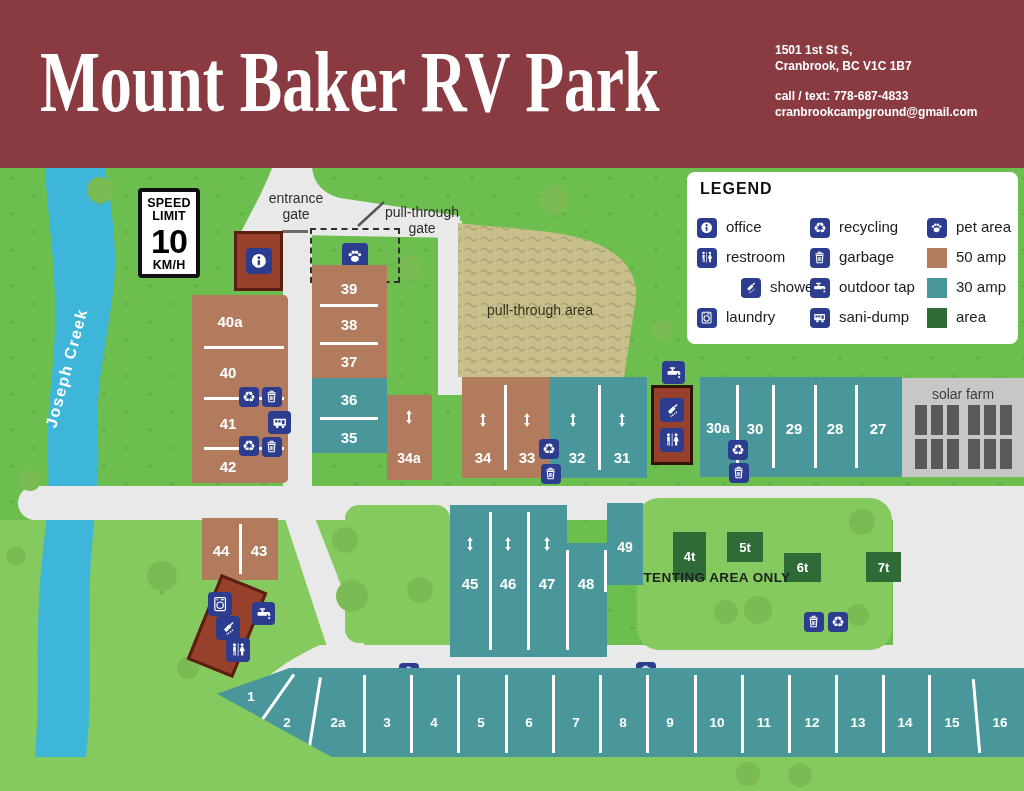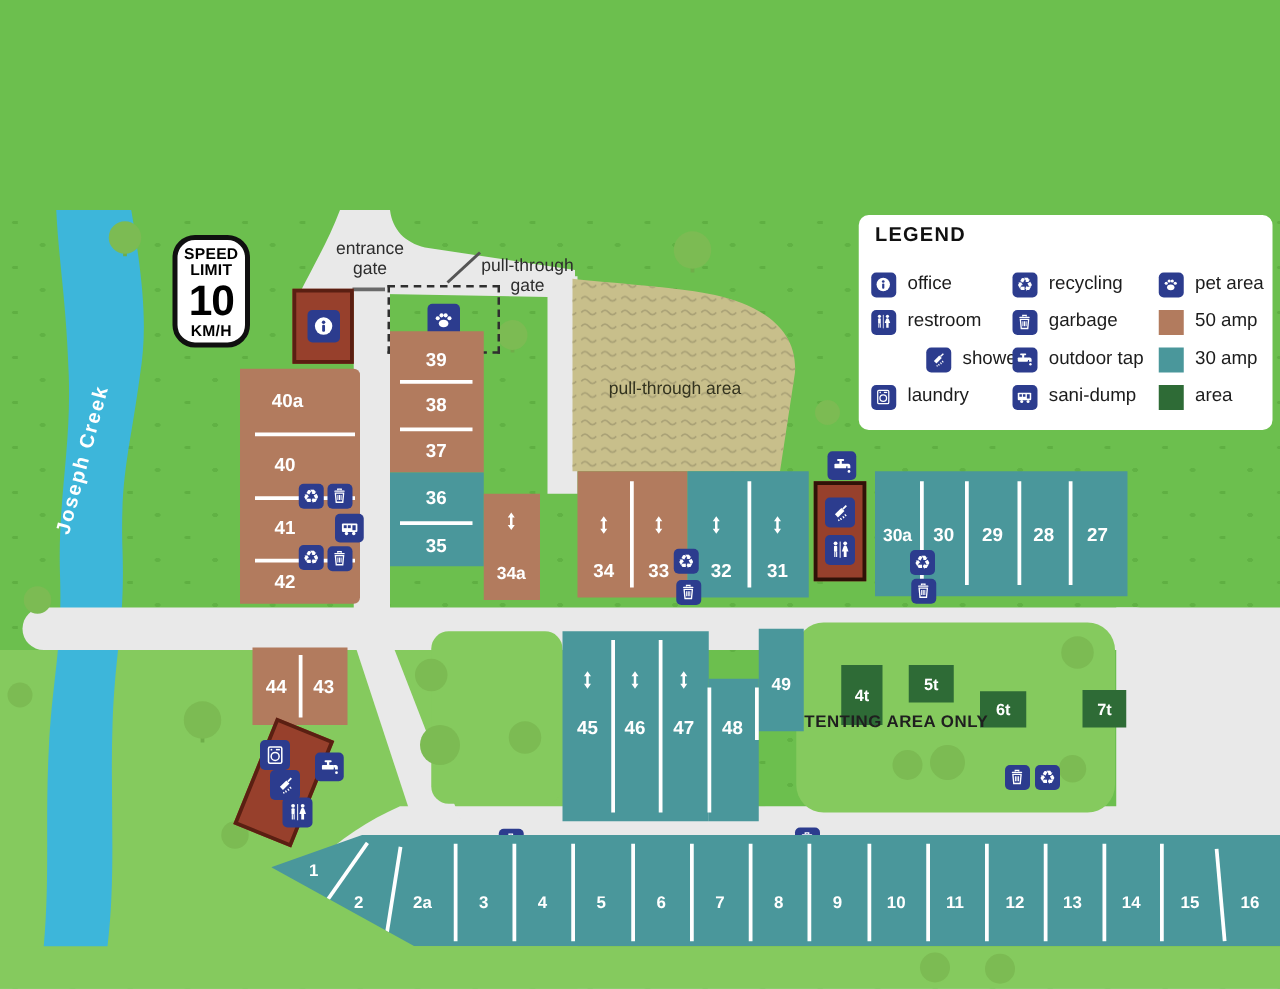--- a/index.html
+++ b/index.html
@@ -25,21 +25,21 @@
   .Ls{font-size:13.5px;}
   .ic{position:absolute;background:#2c3c8e;border-radius:4px;display:flex;align-items:center;justify-content:center;color:#fff;}
   .ic svg{width:76%;height:76%;}
   .ic .rg{font-size:15px;line-height:1;font-family:"DejaVu Sans",sans-serif;}
   .ar{position:absolute;width:16px;height:30px;transform:translate(-50%,-50%);}
   .bldg{position:absolute;background:#97402c;border:3px solid #5a1f12;box-sizing:border-box;}
   .tent{position:absolute;display:flex;align-items:center;justify-content:center;color:#fff;font-weight:700;font-size:13px;background:#2e6b36;}
   .maplbl{position:absolute;color:#2d2d2d;font-size:14px;line-height:16px;text-align:center;}
   
   #speed{position:absolute;left:138px;top:20px;width:62px;height:90px;background:#fff;border:4px solid #101010;
-    border-radius:18px;box-sizing:border-box;text-align:center;color:#000;font-weight:700;padding-top:5px;}
+    border-radius:4px;box-sizing:border-box;text-align:center;color:#000;font-weight:700;padding-top:5px;}
   #speed .sm{font-size:12.5px;line-height:13px;letter-spacing:.2px;}
   #speed .big{font-size:34px;line-height:36px;letter-spacing:-1px;}
   
   #legend{position:absolute;left:687px;top:4px;width:331px;height:172px;background:#fff;border-radius:8px;}
   #legend .lt{position:absolute;left:13px;top:8px;font-size:16px;font-weight:700;color:#111;letter-spacing:1px;}
   .lrow{position:absolute;display:flex;align-items:flex-start;gap:9px;height:20px;}
   .lrow .ic{position:static;width:20px;height:20px;flex:0 0 20px;}
   .lrow .sw{width:20px;height:20px;flex:0 0 20px;}
   .lrow .tx{font-size:15px;color:#1c1c1c;white-space:nowrap;}
   
@@ -119,20 +119,30 @@
         <circle cx="17.7" cy="10.4" r="2"></circle>
       </symbol>
     <symbol id="s-updown" viewBox="0 0 24 24" fill="#fff">
         <path d="M12 1.5 7.8 7.5h2.7v9H7.8L12 22.5l4.2-6h-2.7v-9h2.7z"></path>
       </symbol>
   </defs>
 </svg>
 
 <div id="stage">
 
+  <div id="hdr">
+    <div class="title">Mount Baker RV Park</div>
+    <div class="contact">
+      <div>1501 1st St S,</div>
+      <div>Cranbrook, BC V1C 1B7</div>
+      <div class="gap"></div>
+      <div>call / text: 778-687-4833</div>
+      <div>cranbrookcampground@gmail.com</div>
+    </div>
+  </div>
 
   <div id="map">
 
     <svg class="abs" style="left:0;top:0" width="1024" height="623" viewBox="0 0 1024 623">
       <defs>
         <pattern id="waves" width="16" height="11" patternUnits="userSpaceOnUse">
           <path d="M1 5 q3 -3.5 6 0 t6 0" stroke="#a9a176" fill="none" stroke-width="1.3"></path>
         </pattern>
       </defs>
 
@@ -333,20 +343,35 @@
       </div>
     <div class="tent" style="left:784px;top:385px;width:37px;height:29px;">
         <span>6t</span>
       </div>
     <div class="tent" style="left:866px;top:384px;width:35px;height:30px;">
         <span>7t</span>
       </div>
     <div id="tentinglbl">TENTING AREA ONLY</div>
 
 
+    <div id="solar">
+      <div class="sl">solar farm</div>
+      <div class="pb" style="left:13px;top:27px;"></div>
+      <div class="pb" style="left:29px;top:27px;"></div>
+      <div class="pb" style="left:45px;top:27px;"></div>
+      <div class="pb" style="left:66px;top:27px;"></div>
+      <div class="pb" style="left:82px;top:27px;"></div>
+      <div class="pb" style="left:98px;top:27px;"></div>
+      <div class="pb" style="left:13px;top:61px;"></div>
+      <div class="pb" style="left:29px;top:61px;"></div>
+      <div class="pb" style="left:45px;top:61px;"></div>
+      <div class="pb" style="left:66px;top:61px;"></div>
+      <div class="pb" style="left:82px;top:61px;"></div>
+      <div class="pb" style="left:98px;top:61px;"></div>
+    </div>
 
     <div class="bldg" style="left:651px;top:217px;width:42px;height:80px;border-color:#301208;display:flex;flex-direction:column;align-items:center;justify-content:center;gap:6px;">
       <span class="ic" style="position:static;width:24px;height:24px;">
           <svg>
             <use href="#s-shower"></use>
           </svg>
         </span>
       <span class="ic" style="position:static;width:24px;height:24px;">
           <svg>
             <use href="#s-restroom"></use>

